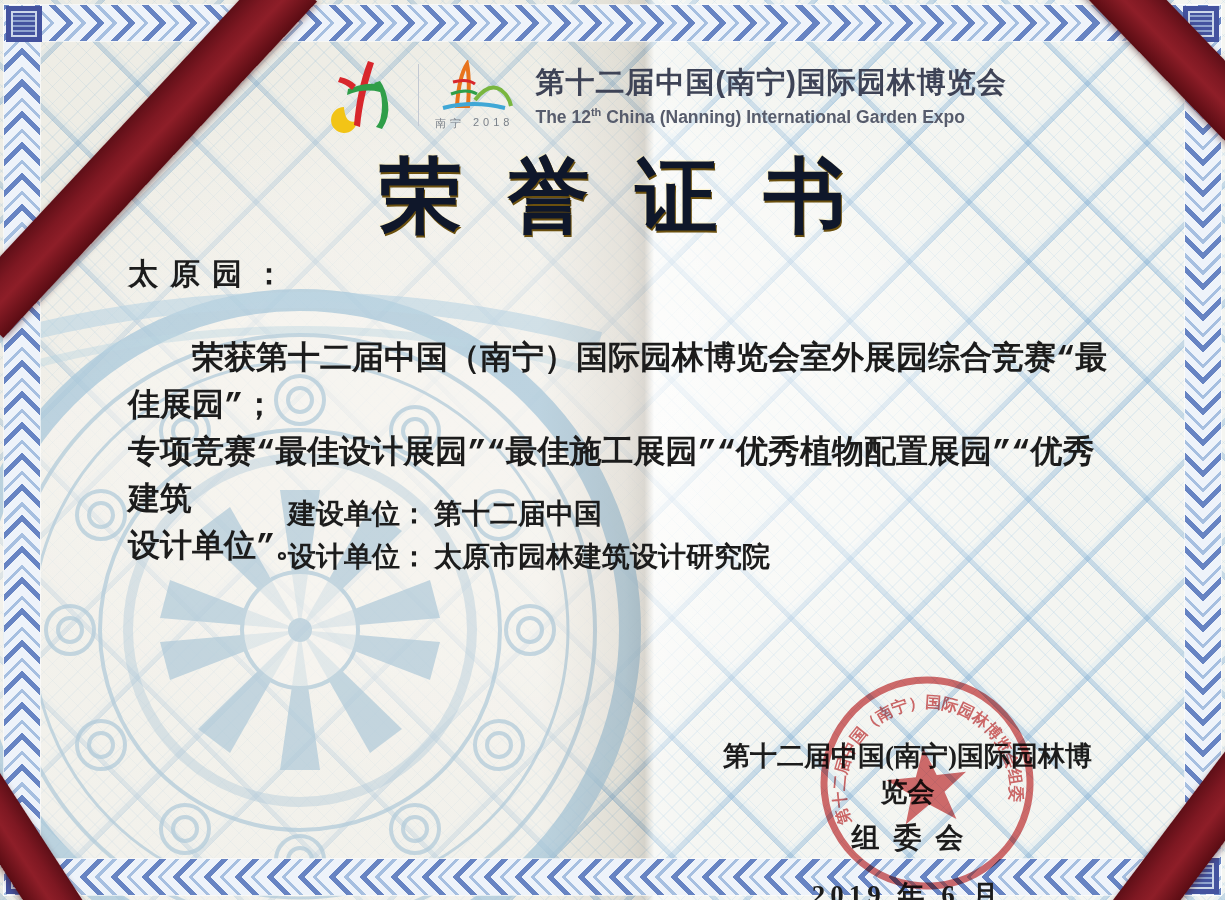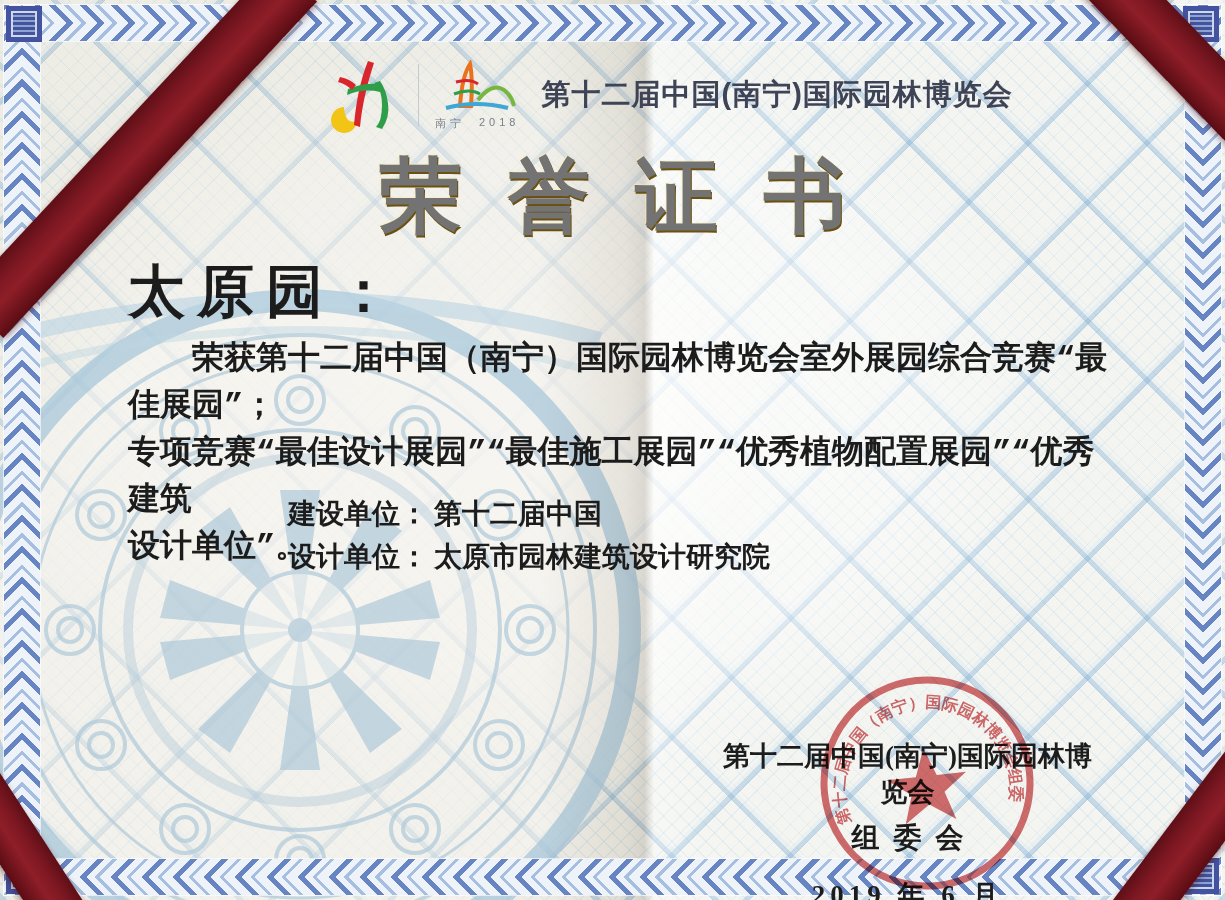--- a/index.html
+++ b/index.html
@@ -59,32 +59,32 @@
   }
   .ribbon.tl{width:460px;height:58px;left:-91px;top:121px;transform:rotate(-47deg);}
   .ribbon.tr{width:280px;height:56px;left:1036px;top:22px;transform:rotate(46deg);}
   .ribbon.bl{width:210px;height:50px;left:-79px;top:834px;transform:rotate(57deg);}
   .ribbon.br{width:250px;height:54px;left:1061px;top:821px;transform:rotate(-53deg);}
   
   .content{position:absolute;inset:0;z-index:20;color:#1c1c1c;}
   .header{position:absolute;left:330px;top:55px;display:flex;align-items:center;gap:16px;}
   .logo-divider{width:1px;height:62px;background:#c3c8d2;}
   .logo-right{display:flex;flex-direction:column;align-items:center;}
-  .logo-caption{font-family:"Liberation Sans","DejaVu Sans",sans-serif;font-size:11px;color:#7a8089;letter-spacing:4px;margin-top:2px;display:flex;gap:14px;}
+  .logo-caption{font-family:"Liberation Sans","DejaVu Sans",sans-serif;font-size:11px;color:#7a8089;letter-spacing:4px;margin-top:2px;display:flex;gap:8px;}
   .titles{margin-left:6px;}
   .title-cn{font-family:"Liberation Sans","DejaVu Sans",sans-serif;font-weight:700;font-size:29px;color:#3e4356;letter-spacing:1px;}
   .title-en{font-family:"Liberation Sans","DejaVu Sans",sans-serif;font-weight:700;font-size:17.5px;color:#575c6c;margin-top:3px;}
   .title-en sup{font-size:11px;}
   .gold-title{
     position:absolute;left:0;width:1225px;top:142px;text-align:center;
-    font-size:82px;font-weight:700;color:#737373;
+    font-size:82px;font-weight:700;color:#0f172a;
     letter-spacing:46px;text-indent:46px;
     text-shadow:1px 2px 0 #6b500e, -1px -1px 1px rgba(255,236,170,.55);
   }
-  .recipient{position:absolute;left:128px;top:254px;font-size:57px;font-weight:600;letter-spacing:12px;}
+  .recipient{position:absolute;left:128px;top:254px;font-size:30px;font-weight:600;letter-spacing:12px;}
   .body-text{position:absolute;left:128px;top:336px;width:985px;font-size:32px;font-weight:700;line-height:47px;font-family:Liberation Mono, monospace;}
   .body-text .l1{text-indent:64px;}
   .units{position:absolute;left:288px;top:498px;font-size:28px;font-weight:700;}
   .unit-row{margin-bottom:12px;line-height:31px;display:flex;}
   .unit-row .val{margin-left:6px;}
   .footer{position:absolute;left:715px;top:738px;width:385px;text-align:center;font-weight:700;}
   .f1{font-size:27px;}
   .f2{font-size:28px;letter-spacing:14px;text-indent:14px;margin-top:9px;}
   .fdate{font-size:27px;letter-spacing:5px;margin-top:20px;}
   
@@ -200,20 +200,21 @@
           <path d="M40,40 q14,-18 26,-10 q8,6 10,16" fill="none" stroke="#79b63f" stroke-width="4"></path>
           <path d="M8,48 q30,-8 62,0" fill="none" stroke="#3fa7d6" stroke-width="4"></path>
         </svg>
         <div class="logo-caption">
           <span>南宁</span>
           <span>2018</span>
         </div>
       </div>
       <div class="titles">
         <div class="title-cn">第十二届中国(南宁)国际园林博览会</div>
+        <div class="title-en"><span>The 12</span><sup>th</sup><span> China (Nanning) International Garden Expo</span></div>
       </div>
     </div>
 
     <div class="gold-title">荣誉证书</div>
 
     <div class="recipient">太原园：</div>
 
     <div class="body-text">
       <div class="l1">荣获第十二届中国（南宁）国际园林博览会室外展园综合竞赛“最佳展园”；</div>
       <div>专项竞赛“最佳设计展园”“最佳施工展园”“优秀植物配置展园”“优秀建筑</div>

